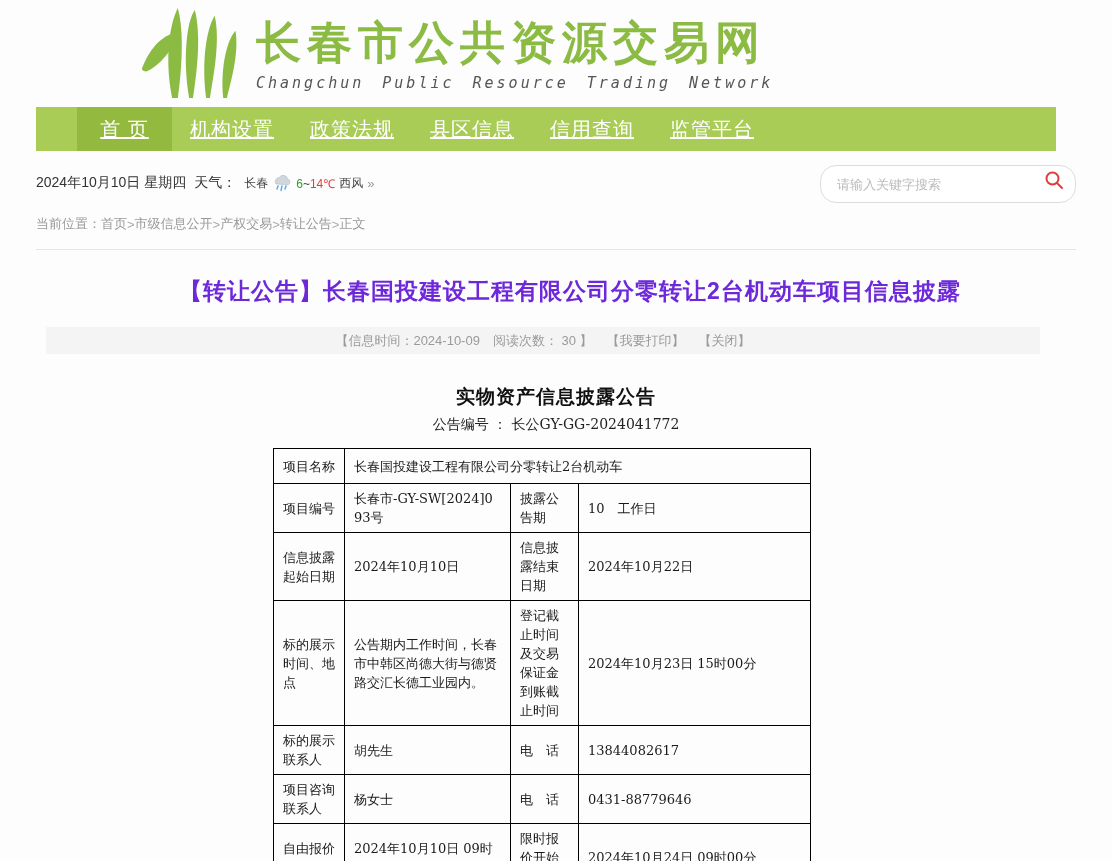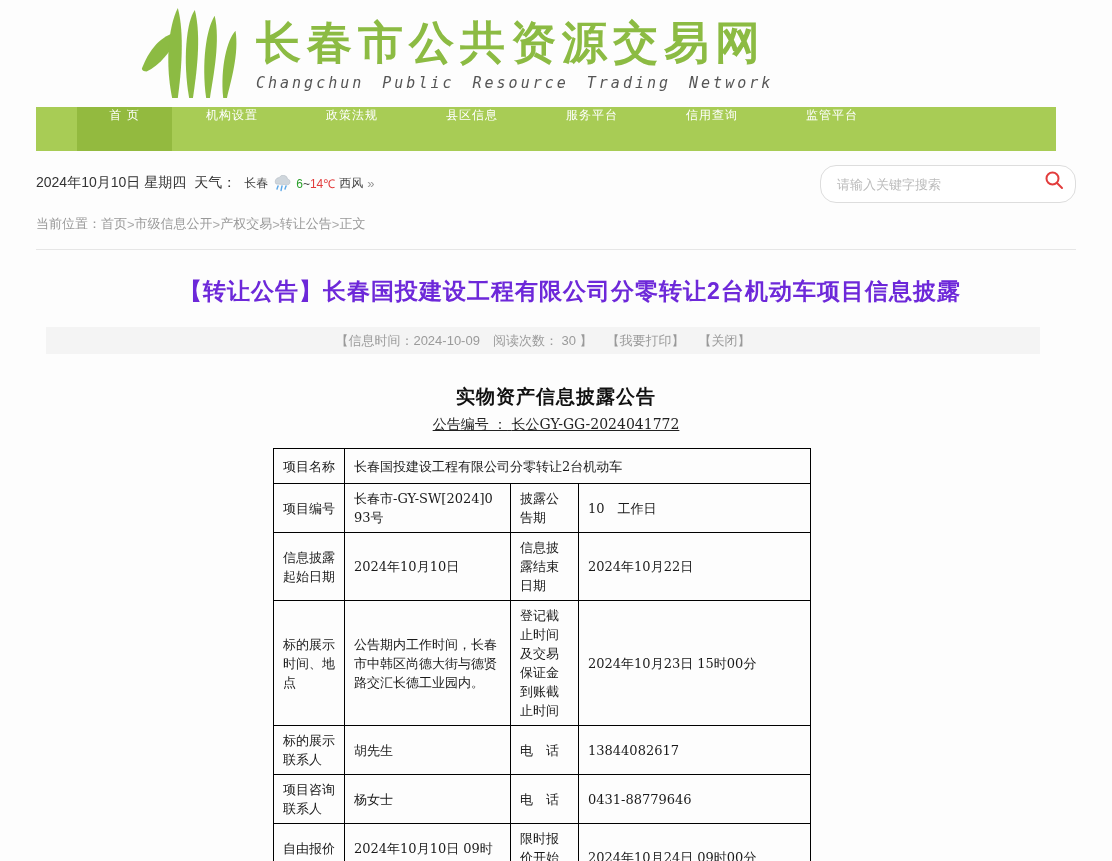--- a/index.html
+++ b/index.html
@@ -12,22 +12,22 @@
   .logo-grass { width: 104px; height: 94px; flex: 0 0 auto; }
   .logo-text { display: flex; flex-direction: column; padding-bottom: 8px; }
   .logo-cn { font-family: "DejaVu Serif", serif; font-weight: bold; font-size: 45px;
              color: #8cbb43; letter-spacing: 6px; line-height: 1.1; }
   .logo-en { font-family: "DejaVu Sans Mono", monospace; font-style: italic; font-size: 15px;
              color: #555; letter-spacing: 3px; word-spacing: 6px; margin-top: 6px; }
 
   
   .main-nav { margin: 2px 56px 0 36px; width: 1020px; height: 44px; background: #a8cc55;
               display: flex; align-items: stretch; padding-left: 41px; }
-  .nav-item { width: 120px; display: flex; justify-content: center;
-              color: #fff; font-size: 12px; letter-spacing: 1px; cursor: pointer; }
+  .nav-item { width: 120px; display: flex; align-items: center; justify-content: center;
+              color: #fff; font-size: 20px; letter-spacing: 1px; cursor: pointer; text-decoration: underline; }
   .nav-item.active { width: 95px; background: #93ba3f; }
 
   
   .util-bar { margin: 0 36px; width: 1040px; padding-top: 14px; height: 50px;
               display: flex; justify-content: space-between; }
   .date-weather { display: flex; align-items: center; gap: 8px; font-size: 14px; color: #333; }
   .weather-widget { display: flex; align-items: center; gap: 4px; font-size: 12px; color: #444; cursor: pointer; }
   .weather-widget .t-low { color: #2ca02c; }
   .weather-widget .t-high { color: #e23c3c; }
   .weather-widget .more { color: #999; font-size: 13px; }
@@ -47,21 +47,21 @@
   .article-title { margin-top: 26px; text-align: center; font-size: 23px; font-weight: bold;
                    color: #6d28d9; letter-spacing: 1px; margin-left: 28px; }
   .meta-bar { margin: 20px auto 0 46px; width: 994px; height: 27px; background: #f4f4f4;
               display: flex; align-items: center; justify-content: center; gap: 14px;
               font-size: 13px; color: #9a9a9a; }
   .meta-bar a { color: #9a9a9a; text-decoration: none; cursor: pointer; }
 
   .doc-title { margin-top: 30px; text-align: center; font-size: 19px; font-weight: bold;
                color: #111; letter-spacing: 1px; font-family: "Liberation Sans", sans-serif; }
   .doc-no { margin-top: 6px; text-align: center; font-size: 14px; color: #222;
-            font-family: "DejaVu Serif", serif; text-decoration: underline; }
+            font-family: "DejaVu Serif", serif; }
 
   
   table.disclosure { margin: 14px 0 0 273px; border-collapse: collapse; width: 537px;
                      font-family: "DejaVu Serif", serif; font-size: 13px; color: #1a1a1a;
                      table-layout: fixed; }
   table.disclosure td { border: 1px solid #000; padding: 5px 9px; line-height: 19px;
                         vertical-align: middle; word-break: break-all; }
   table.disclosure tr { height: 35px; }
   tr.h36 { height: 36px; }
   tr.h82 { height: 82px; }
@@ -95,23 +95,20 @@
         <span>首 页</span>
       </div>
     <div class="nav-item">
         <span>机构设置</span>
       </div>
     <div class="nav-item">
         <span>政策法规</span>
       </div>
     <div class="nav-item">
         <span>县区信息</span>
-      </div>
-    <div class="nav-item">
-        <span>服务平台</span>
       </div>
     <div class="nav-item">
         <span>信用查询</span>
       </div>
     <div class="nav-item">
         <span>监管平台</span>
       </div>
   </nav>
 
   <div class="util-bar">

